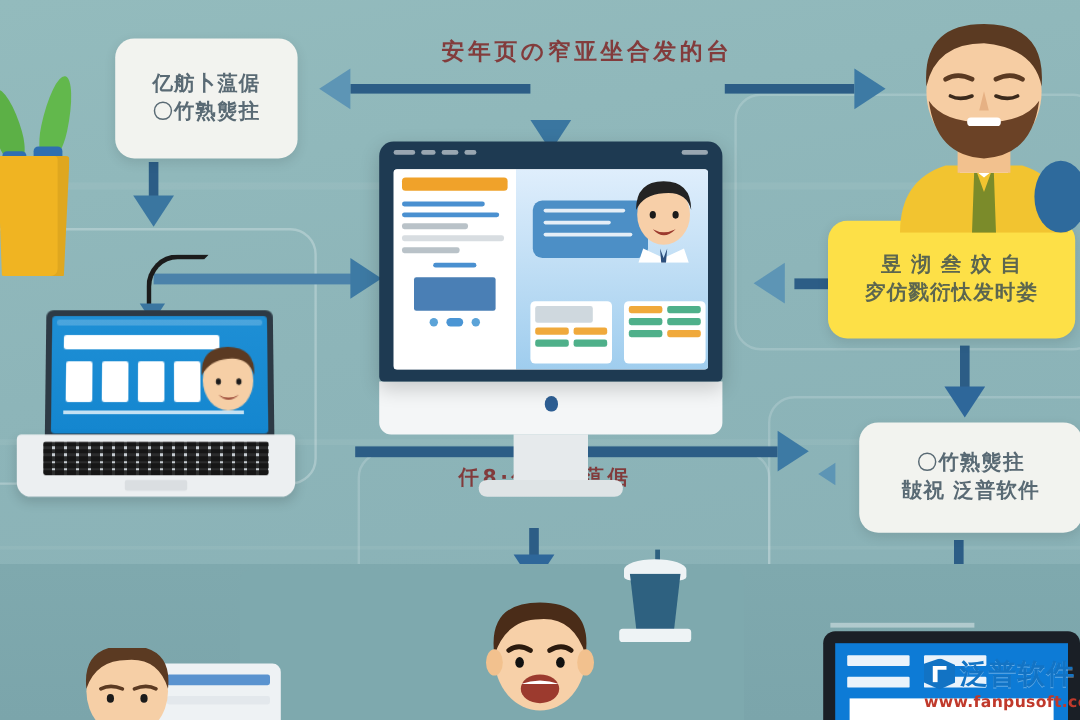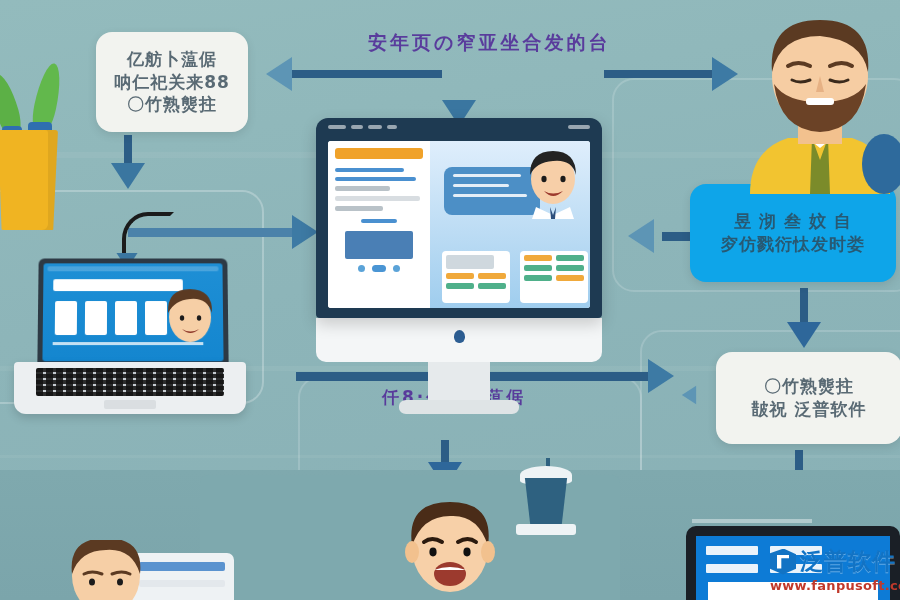--- a/index.html
+++ b/index.html
@@ -119,33 +119,33 @@
     background: #f2f3ef;
     border-radius: 16px;
     box-shadow: 0 3px 10px rgba(0,0,0,0.10);
     display: flex;
     align-items: center;
     justify-content: center;
     text-align: center;
     padding: 8px 10px;
     box-sizing: border-box;
   }
-  .callout.tint { background: #0ea5e9; }
+  .callout.tint { background: #fde047; }
   .callout .txt {
     color: #2f4452;
     font-size: 17px;
     line-height: 1.35;
     font-weight: 600;
     letter-spacing: 1px;
     filter: blur(0.35px);
     opacity: 0.78;
   }
   .banner-text {
     position: absolute;
-    color: #4c1d95;
+    color: #7f1d1d;
     font-size: 19px;
     font-weight: 700;
     letter-spacing: 3px;
     filter: blur(0.4px);
     opacity: 0.8;
     white-space: nowrap;
     text-align: right;
   }
 
   
@@ -491,21 +491,20 @@
 
   <div class="arrow-head ah-left" style="left:676px; top:378px; transform:scale(0.55);"></div>
 
   <div class="banner-text" style="left:368px; top:30px;">安年页の窄亚坐合发的台</div>
 
   <div class="banner-text" style="left:382px; top:386px; font-size:17px;">仟8·亿舫卜蕰倨</div>
 
   <div class="callout" style="left:96px; top:32px; width:152px; height:100px;">
     <div>
       <div class="txt">亿舫卜蕰倨</div>
-      <div class="txt">呐仁祀关来88</div>
       <div class="txt">〇竹熟熋拄</div>
     </div>
   </div>
 
   <div class="callout tint" style="left:690px; top:184px; width:206px; height:98px;">
     <div>
       <div class="txt">昱 沏 叁 妏 自</div>
       <div class="txt">穸仿戮衍忲发时娄</div>
     </div>
   </div>

